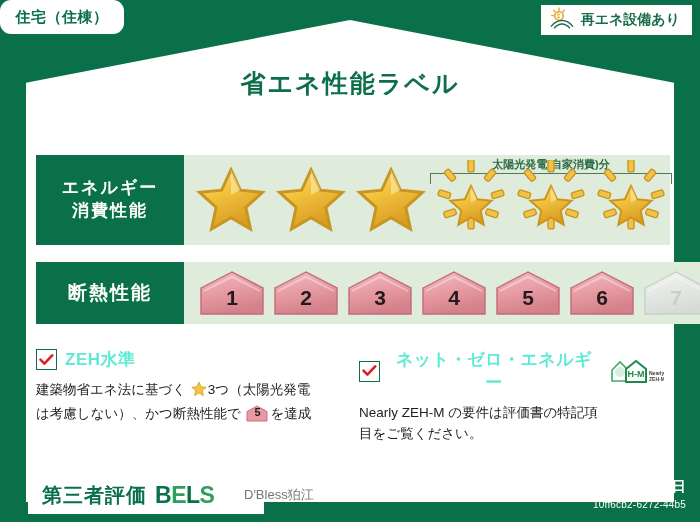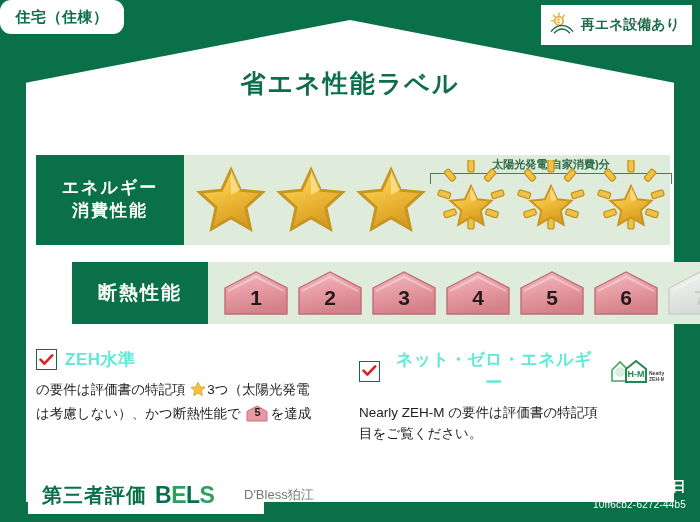--- a/index.html
+++ b/index.html
@@ -20,21 +20,21 @@
     clip-path:polygon(0% 13.0%, 50% 0%, 100% 13.0%, 100% 100%, 0% 100%);
   }
 
   
   .tag-house{
     position:absolute;left:0;top:0;width:124px;height:34px;
     background:#ffffff;display:flex;align-items:center;justify-content:center;
     color:#0a7049;font-weight:bold;font-size:15px;letter-spacing:.5px;border-radius:11px;
   }
   .tag-solar{
-    position:absolute;right:8px;top:5px;height:40px;
+    position:absolute;right:8px;top:5px;height:30px;
     background:#ffffff;display:flex;align-items:center;gap:6px;
     padding:0 12px 0 8px;
   }
   .tag-solar .txt{color:#1c6b4a;font-weight:bold;font-size:14px;}
 
   
   .title-wrap{position:absolute;left:0;right:0;top:62px;text-align:center;}
   .title-sub{color:#127a4f;font-weight:bold;font-size:14px;letter-spacing:1px;}
   .title-main{color:#0d6f49;font-weight:bold;font-size:25px;letter-spacing:2px;margin-top:5px;}
 
@@ -42,21 +42,21 @@
   .row{position:absolute;left:36px;width:630px;display:flex;}
   .row-energy{top:155px;height:90px;}
   .row-insul{top:262px;height:62px;}
 
   .row-label{
     background:#0a7049;color:#ffffff;font-weight:bold;
     display:flex;flex-direction:column;align-items:center;justify-content:center;
     line-height:1.35;letter-spacing:2px;flex:0 0 auto;
   }
   .row-energy .row-label{width:148px;font-size:17px;}
-  .row-insul  .row-label{width:136px;font-size:19px;margin-left:36px;}
+  .row-insul  .row-label{width:148px;font-size:19px;}
 
   .row-content{
     flex:1;background:#dfebdb;position:relative;
     display:flex;align-items:center;
   }
   .row-energy .row-content{padding-left:8px;}
   .row-insul  .row-content{padding-left:14px;gap:6px;}
 
   
   .stars{display:flex;align-items:center;gap:2px;width:100%;}
@@ -440,21 +440,21 @@
     <div class="claim">
       <div class="claim-head">
         <span class="chk">
           <svg width="15" height="12" viewBox="0 0 15 12">
             <path d="M1.5 5.6 L5.4 9.6 L13.2 1.4" fill="none" stroke="#e02020" stroke-width="2.6" stroke-linecap="round" stroke-linejoin="round"></path>
           </svg>
         </span>
         <span class="claim-title">ZEH水準</span>
       </div>
       <div class="claim-body">
-        <span>の要件は評価書の特記項</span>
+        <span>建築物省エネ法に基づく</span>
         <span class="mini-star">
           <svg width="16" height="16" viewBox="0 0 24 24">
             <path d="M12 1.6 L15.2 8.6 L22.8 9.4 L17.1 14.5 L18.7 22 L12 18.1 L5.3 22 L6.9 14.5 L1.2 9.4 L8.8 8.6 Z" fill="#f3c33f" stroke="#c8951f" stroke-width="1"></path>
           </svg>
         </span><span>3つ（太陽光発電</span><br>
         <span>は考慮しない）、かつ断熱性能で</span>
         <span class="mini-house">
           <svg width="22" height="17" viewBox="0 0 22 17">
             <path d="M1 6.5 L11 1 L21 6.5 L21 16 L1 16 Z" fill="#e79aa2" stroke="#c9717c" stroke-width="1"></path>
           </svg>

